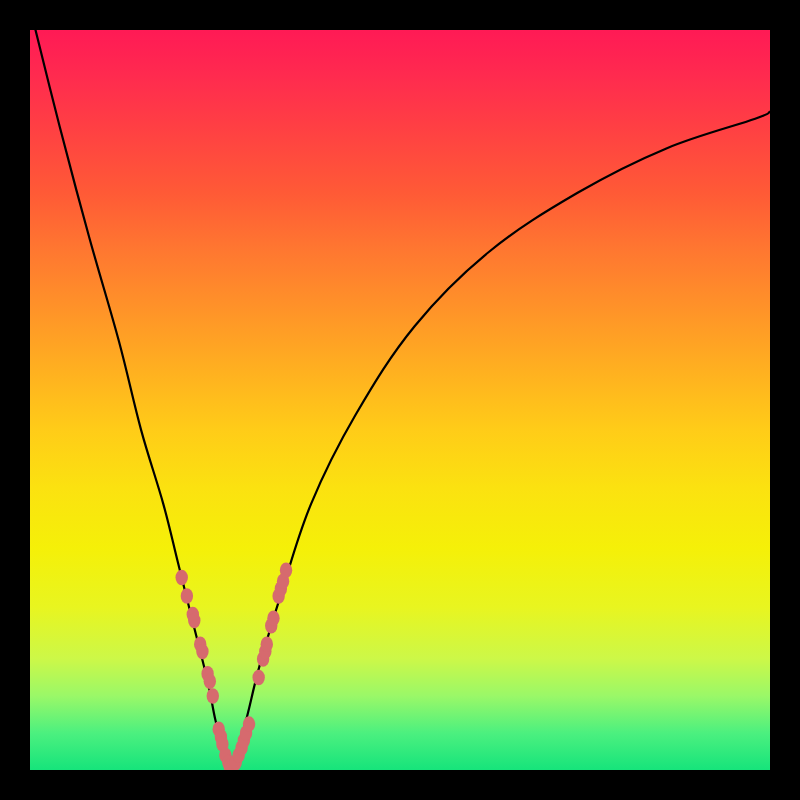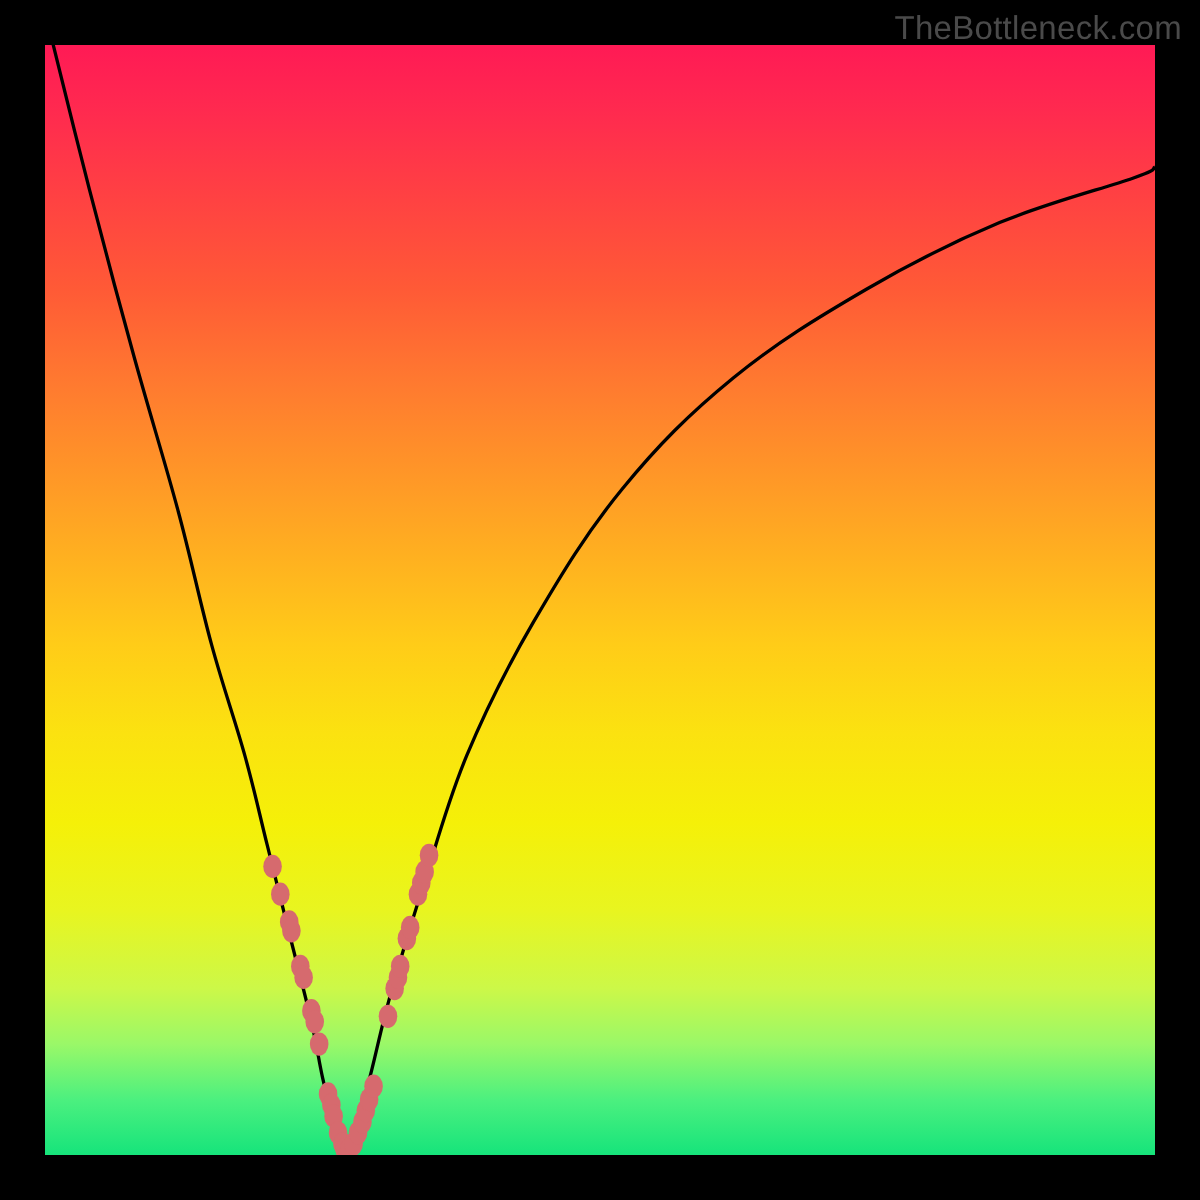--- a/index.html
+++ b/index.html
@@ -100,14 +100,13 @@
           <ellipse cx="236.8" cy="614.2" rx="6.2" ry="7.75" class="marker" fill="#d66a6e"></ellipse>
           <ellipse cx="241.24" cy="595.7" rx="6.2" ry="7.75" class="marker" fill="#d66a6e"></ellipse>
           <ellipse cx="243.45999999999998" cy="588.3" rx="6.2" ry="7.75" class="marker" fill="#d66a6e"></ellipse>
           <ellipse cx="248.64000000000001" cy="566.1" rx="6.2" ry="7.75" class="marker" fill="#d66a6e"></ellipse>
           <ellipse cx="250.85999999999999" cy="558.7" rx="6.2" ry="7.75" class="marker" fill="#d66a6e"></ellipse>
           <ellipse cx="253.08" cy="551.3" rx="6.2" ry="7.75" class="marker" fill="#d66a6e"></ellipse>
           <ellipse cx="256.04" cy="540.2" rx="6.2" ry="7.75" class="marker" fill="#d66a6e"></ellipse>
         </g>
     </svg>
   </div>
-  <div class="watermark">TheBottleneck.com</div>
 </div>
 
 </body></html>

